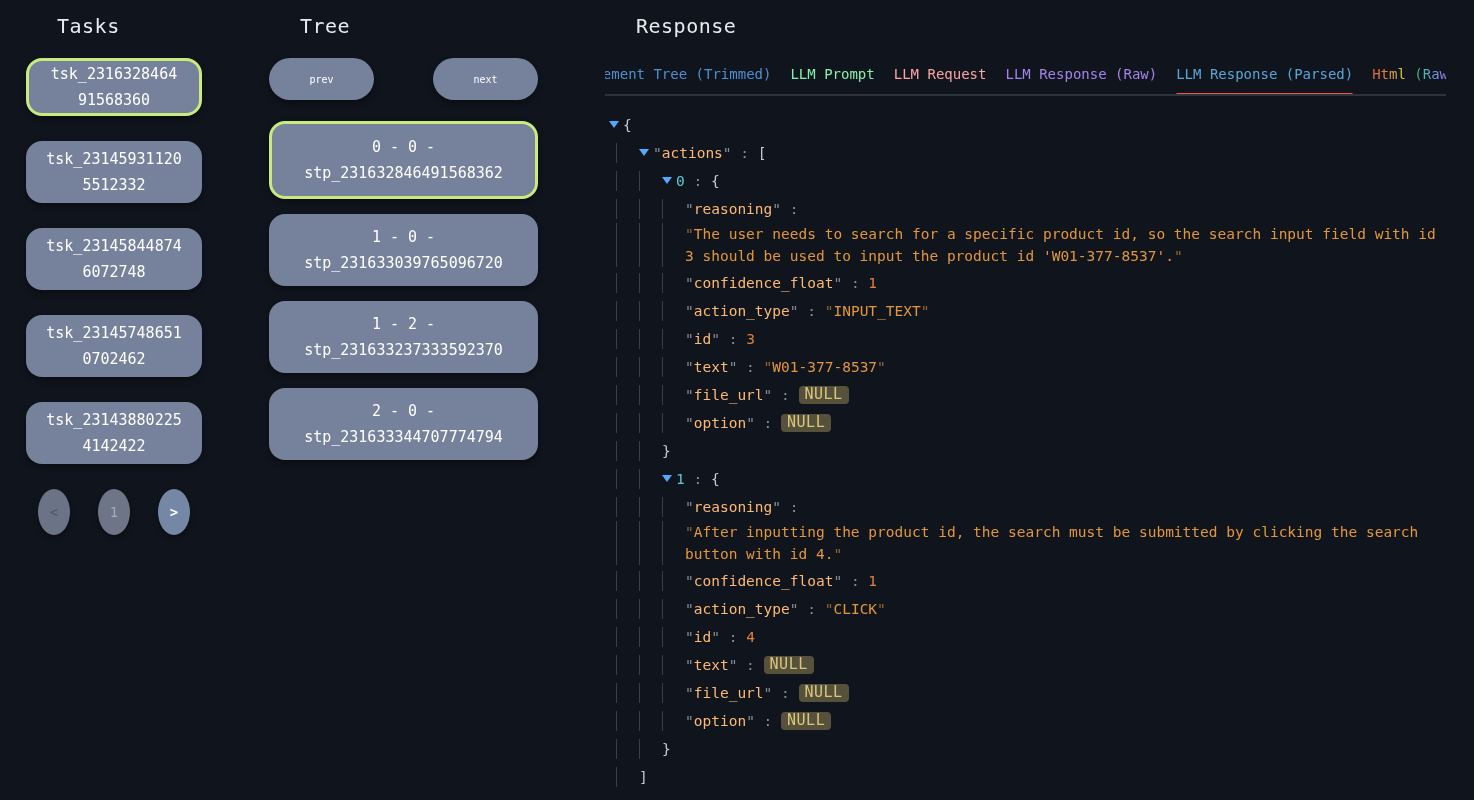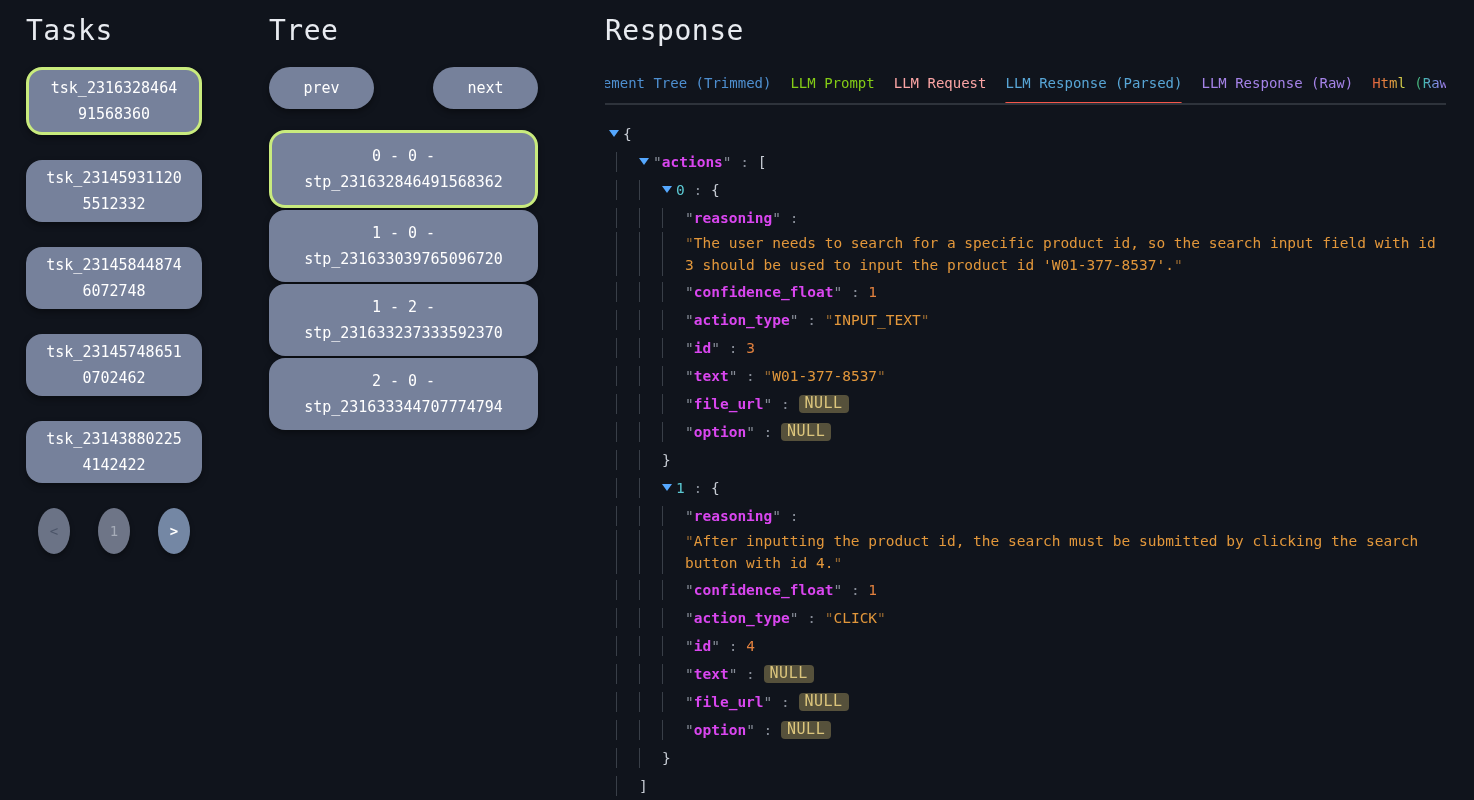--- a/index.html
+++ b/index.html
@@ -5,48 +5,48 @@
   * { box-sizing: border-box; margin: 0; padding: 0; }
   html, body { width: 1474px; height: 800px; overflow: hidden; }
   body {
     background: #10141c;
     font-family: "DejaVu Sans Mono", "Liberation Mono", monospace;
     color: #e8ebf0;
   }
   .app { display: flex; padding: 14px 28px 0 26px; gap: 67px; height: 100%; }
 
   h1.col-heading {
-    font-size: 28px; font-weight: 500; color: #e8ebf0;
-    letter-spacing: 0.5px; margin-bottom: 20px;
+    font-size: 20px; font-weight: 500; color: #e8ebf0;
+    letter-spacing: 0.5px; margin-bottom: 20px; margin-left: 31px;
   }
 
   
   .col-tasks { width: 176px; flex: none; }
   .col-steps { width: 269px; flex: none; }
   .col-artifacts { flex: 1; min-width: 0; }
 
   
   .pill-btn {
     display: flex; align-items: center; justify-content: center;
     width: 100%; background: #76819b; color: #ffffff;
     border: none; border-radius: 16px; cursor: pointer;
     font-family: inherit; font-size: 15px; line-height: 26px;
     text-align: center; box-shadow: 0 3px 6px rgba(0,0,0,0.38);
     padding: 4px 16px;
   }
   .task-btn { height: 62px; margin-bottom: 25px; word-break: break-all; padding: 4px 18px; }
-  .task-btn.selected { height: 68px; border: 3px solid #c9eb7d; }
-  .step-btn { height: 72px; margin-bottom: 2px; }
+  .task-btn.selected { height: 58px; border: 3px solid #c9eb7d; }
+  .step-btn { height: 72px; margin-bottom: 15px; }
   .step-btn.selected { height: 78px; border: 3px solid #c9eb7d; }
 
   
   .step-nav { display: flex; justify-content: space-between; margin-bottom: 21px; }
   .nav-btn {
     background: #76819b; color: #ffffff; border: none; cursor: pointer;
-    font-family: inherit; font-size: 15px;
+    font-family: inherit; font-size: 10px;
     width: 105px; height: 42px; border-radius: 21px;
     box-shadow: 0 3px 6px rgba(0,0,0,0.38);
   }
 
   
   .pagination { display: flex; justify-content: space-between; margin-top: 24px; width: 176px; padding: 0 12px 0 12px; }
   .page-btn {
     width: 32px; height: 46px; border-radius: 50%;
     border: none; cursor: pointer; font-family: inherit; font-size: 14px;
     display: flex; align-items: center; justify-content: center;
@@ -82,21 +82,21 @@
   .jrow { display: flex; align-items: flex-start; padding: 4px 0 4px 4px; line-height: 20px; }
   .jrow.jblock { padding-top: 0; padding-bottom: 2px; line-height: 22px; }
   .jguide { flex: none; width: 23px; align-self: stretch; border-left: 1px solid #393f48; }
   .jguide.first { margin-left: 7px; }
   .jarrow {
     flex: none; width: 0; height: 0; cursor: pointer;
     border-left: 5px solid transparent; border-right: 5px solid transparent;
     border-top: 7px solid #55a8ff; margin: 6px 4px 0 0;
   }
   .jcontent { min-width: 0; max-width: 754px; word-wrap: break-word; }
-  .jkey { color: #d946ef; font-weight: bold; }
+  .jkey { color: #fdba74; }
   .jdim { color: #878d98; }
   .jpunct { color: #c6cbd3; }
   .jindex { color: #5bc8d2; }
   .jstr { color: #e2973b; }
   .jstr .jq { opacity: 0.62; }
   .jnum { color: #e2813e; }
   .jnull {
     display: inline-block; background: #56513b; color: #dbc57c;
     font-size: 15px; line-height: 15px; padding: 1px 6px 2px 6px;
     border-radius: 4px; letter-spacing: 0.5px; vertical-align: 1px;
@@ -134,24 +134,24 @@
         <button class="pill-btn step-btn">1 - 0 - stp_231633039765096720</button>
         <button class="pill-btn step-btn">1 - 2 - stp_231633237333592370</button>
         <button class="pill-btn step-btn">2 - 0 - stp_231633344707774794</button>
       </div>
   </section>
 
   <section class="col-artifacts">
     <h1 class="col-heading">Response</h1>
     <div class="tabs" id="tab-bar">
         <button class="tab clipped" style="color: rgb(78, 143, 208);">Element Tree (Trimmed)</button>
-        <button class="tab" style="color: #84cc16;">LLM Prompt</button>
+        <button class="tab" style="color: #86efac;">LLM Prompt</button>
         <button class="tab" style="color: #fca5a5;">LLM Request</button>
+        <button class="tab" style="color: rgb(165, 131, 232);">LLM Response (Raw)</button>
         <button class="tab active" style="color: rgb(88, 166, 214);">LLM Response (Parsed)</button>
-        <button class="tab" style="color: rgb(165, 131, 232);">LLM Response (Raw)</button>
         <button class="tab rainbow">Html (Raw)</button>
       </div>
     <div class="json-tree" id="json-tree">
         <div class="jrow">
           <span class="jarrow"></span>
           <span class="jcontent"><span class="jpunct">{</span></span>
         </div>
         <div class="jrow">
           <span class="jguide first"></span>
           <span class="jarrow"></span>

